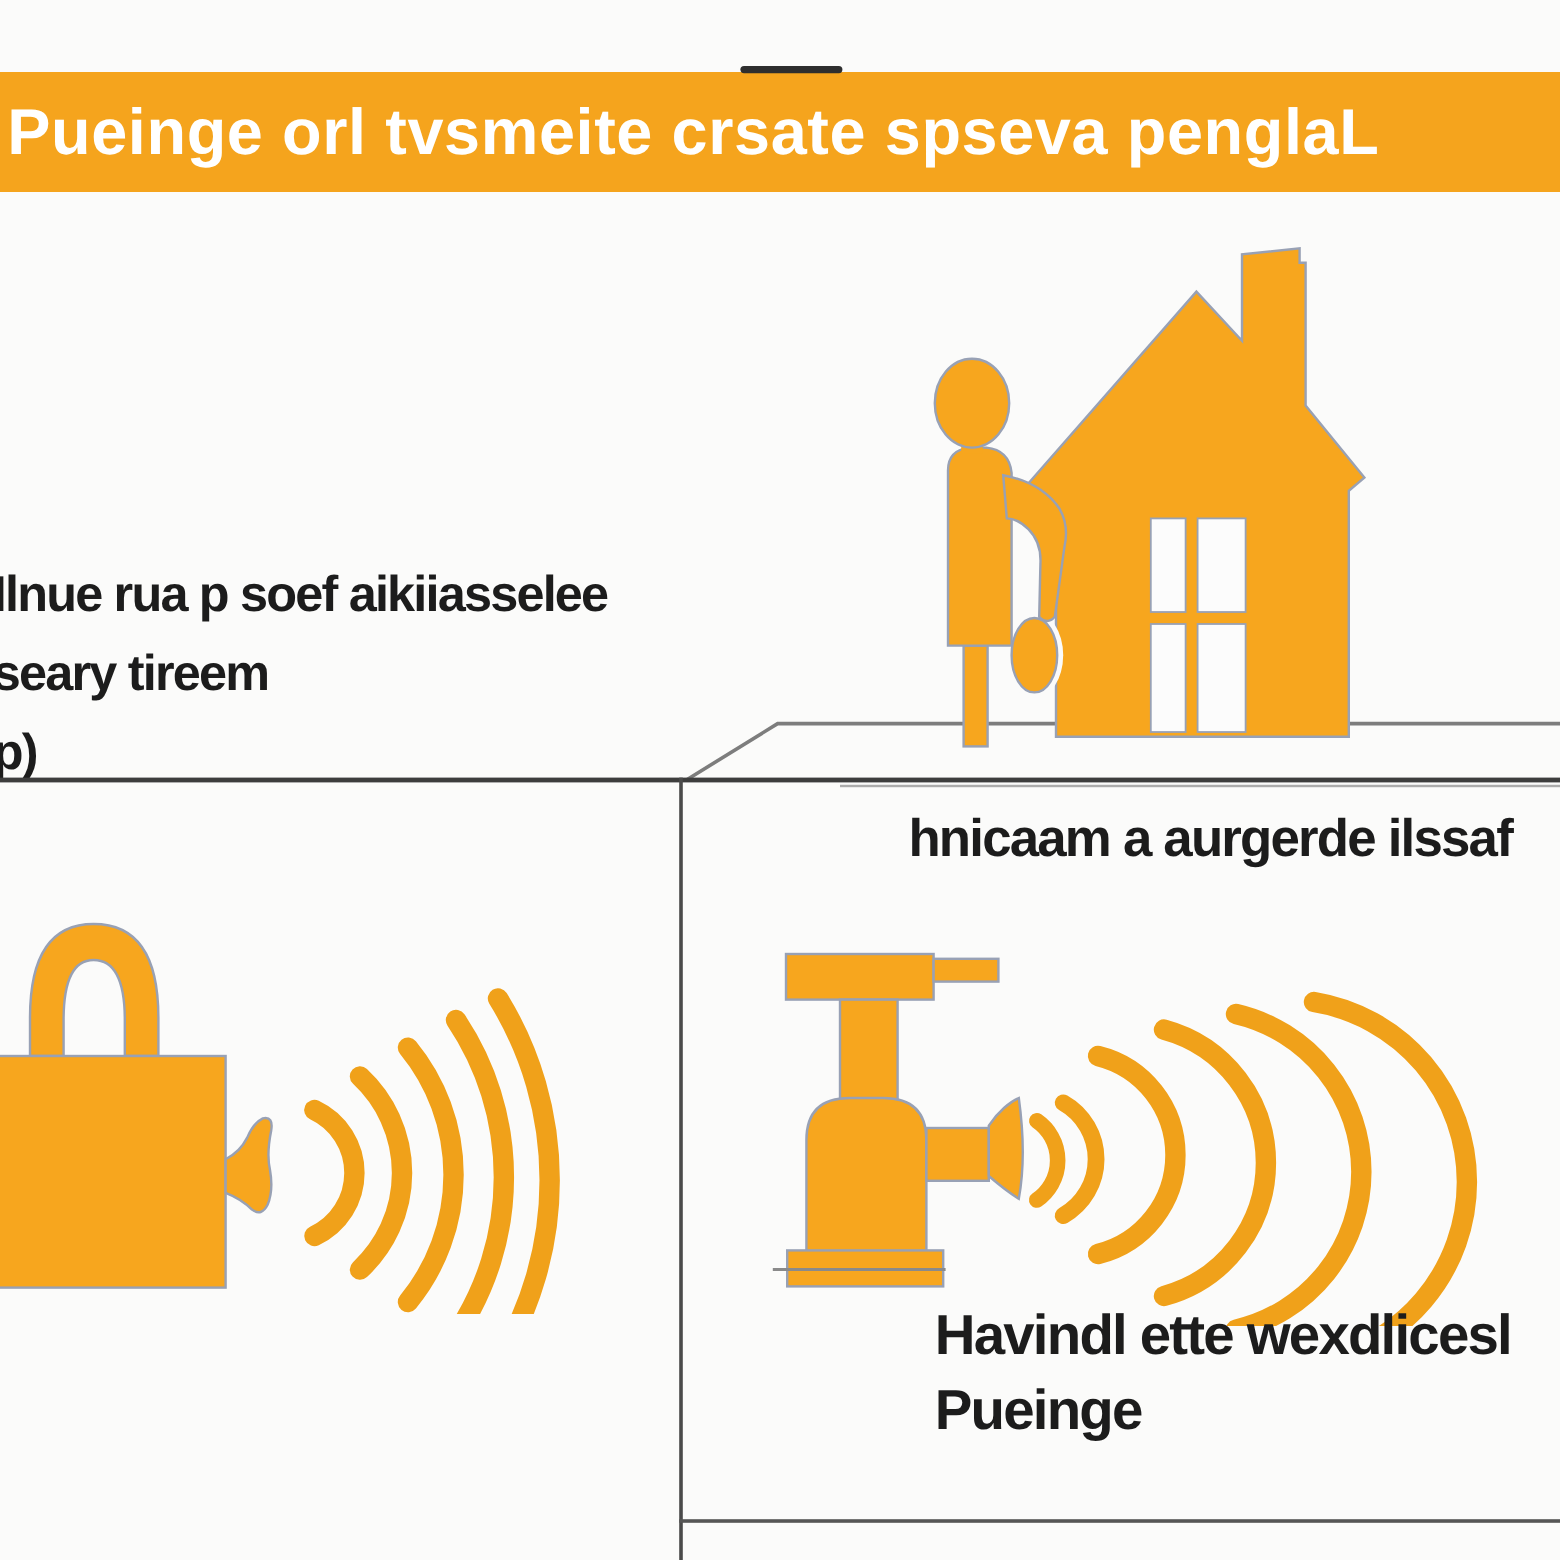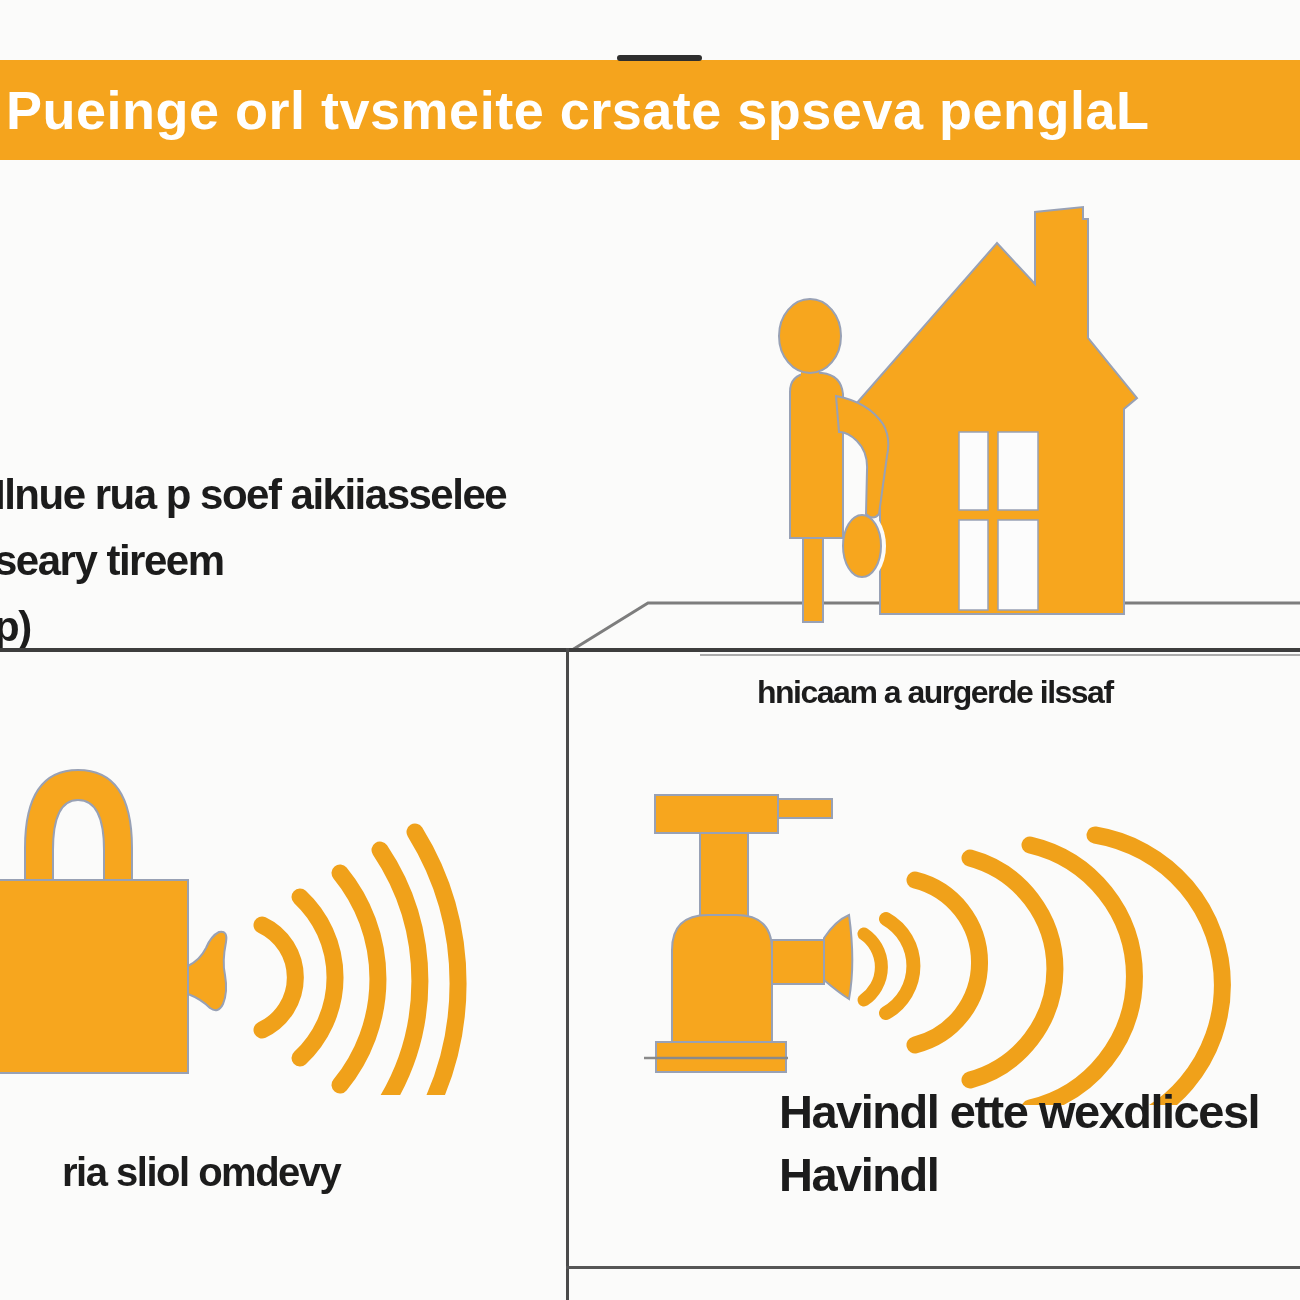--- a/index.html
+++ b/index.html
@@ -26,21 +26,21 @@
   }
   .banner-dash{
     left:617px;top:55px;width:85px;height:6px;background:#2E2E2E;border-radius:3px;
   }
 
   
   .note{
     color:#1C1C1C;font-weight:bold;letter-spacing:-1.5px;white-space:nowrap;
   }
   .intro-note{left:-6px;top:462px;font-size:42px;line-height:66px;}
-  .house-caption{left:757px;top:674px;font-size:32px;}
+  .house-caption{left:757px;top:674px;font-size:44px;}
   .lock-caption{left:62px;top:1150px;font-size:40px;}
   .siren-note{left:779px;top:1080px;font-size:47px;line-height:63px;}
 
   
   .divider-h-main{left:0;top:648px;width:1300px;height:4px;background:#3D3D3D;}
   .divider-h-light{left:700px;top:654px;width:600px;height:2px;background:#ABABAB;}
   .divider-v{left:566px;top:648px;width:3px;height:652px;background:#4A4A4A;}
   .divider-h-right{left:566px;top:1266px;width:734px;height:3px;background:#565656;}
 
   svg{display:block;}
@@ -103,21 +103,20 @@
     </g>
     <g fill="none" stroke="#F0A11A" stroke-width="17" stroke-linecap="round">
       <path d="M 262,925 A 58,58 0 0 1 262,1030"></path>
       <path d="M 300,897 A 110,110 0 0 1 300,1058"></path>
       <path d="M 340,873 A 167,167 0 0 1 340,1085"></path>
       <path d="M 380,850 A 235,235 0 0 1 380,1112"></path>
       <path d="M 415,832 A 288,288 0 0 1 415,1135"></path>
     </g>
   </svg>
 
-  <div class="abs note lock-caption">ria sliol omdevy</div>
 
   <svg class="abs" style="left:600px;top:760px" width="700" height="345" viewBox="600 760 700 345">
     <g fill="#F7A61E" stroke="#98A1B5" stroke-width="2">
       <rect x="655" y="795" width="123" height="38"></rect>
       <rect x="778" y="799" width="54" height="19"></rect>
       <rect x="700" y="833" width="48" height="84"></rect>
       <path d="M 672,1043 L 672,950 Q 672,915 708,915 L 736,915 Q 772,915 772,950 L 772,1043 Z"></path>
       <rect x="656" y="1042" width="130" height="30"></rect>
       <rect x="772" y="940" width="52" height="44"></rect>
       <path d="M 824,938 C 832,926 842,918 849,915 C 853,944 854,972 849,999 C 841,994 831,986 824,980 Z"></path>
@@ -128,16 +127,16 @@
       <path d="M 886,919 A 54,54 0 0 1 886,1013" stroke-width="14"></path>
       <path d="M 915,880 A 85,85 0 0 1 915,1045" stroke-width="17"></path>
       <path d="M 970,858 A 115,115 0 0 1 970,1080" stroke-width="17"></path>
       <path d="M 1030,845 A 135,135 0 0 1 1030,1108" stroke-width="17"></path>
       <path d="M 1095,835 A 152,152 0 0 1 1095,1135" stroke-width="17"></path>
     </g>
   </svg>
 
   <div class="abs note siren-note">
     <div>Havindl ette wexdlicesl</div>
-    <div>Havindl</div>
+    <div>Pueinge</div>
   </div>
 
 </div>
 
 </body></html>

